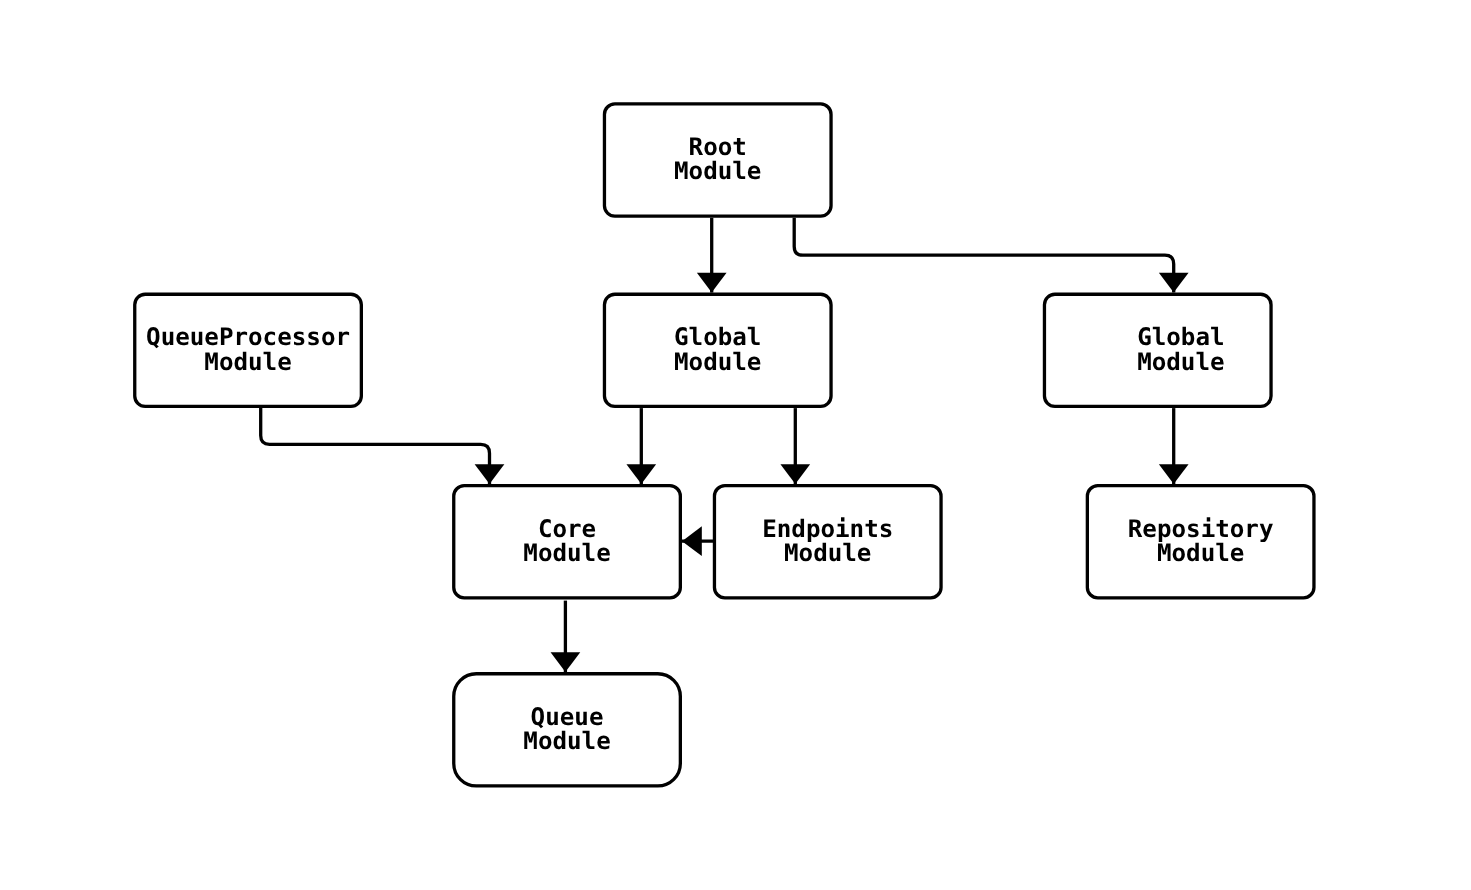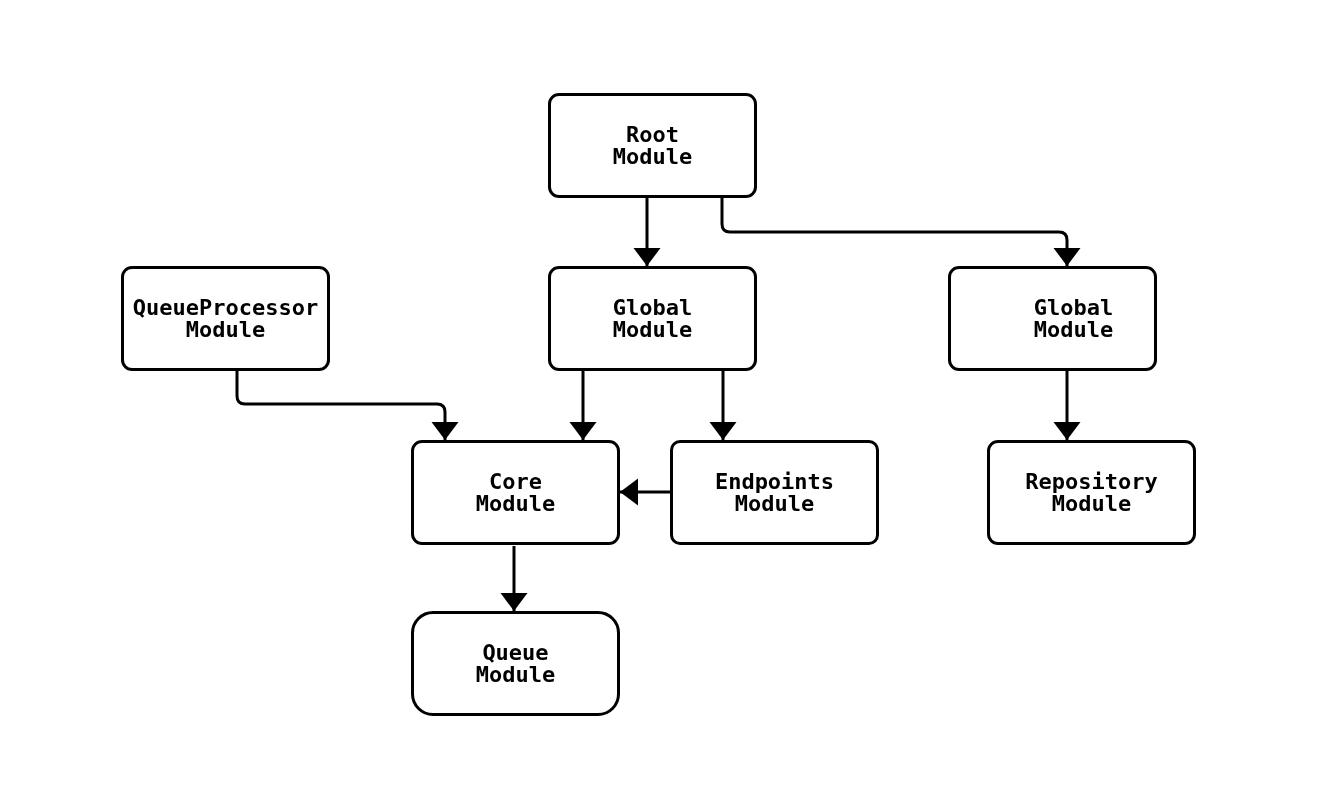--- a/index.html
+++ b/index.html
@@ -51,21 +51,21 @@
     font-size: 22px;
     line-height: 22px;
     color: #000000;
     white-space: nowrap;
   }
   .node-root           { left: 548px; top:  93px; }
   .node-queueprocessor { left: 121px; top: 266px; }
   .node-server         { left: 548px; top: 266px; }
   .node-global         { left: 948px; top: 266px; padding-left: 42px; }
   .node-core           { left: 411px; top: 440px; }
-  .node-endpoints      { left: 670px; top: 440px; border-radius: 10px; }
+  .node-endpoints      { left: 648px; top: 440px; }
   .node-repository     { left: 987px; top: 440px; }
   .node-queue          { left: 411px; top: 611px; border-radius: 22px; }
 </style>
 </head>
 <body>
 
 <div class="canvas">
 
   <svg class="edge-layer" width="1337" height="809" viewBox="0 0 1337 809">
 

